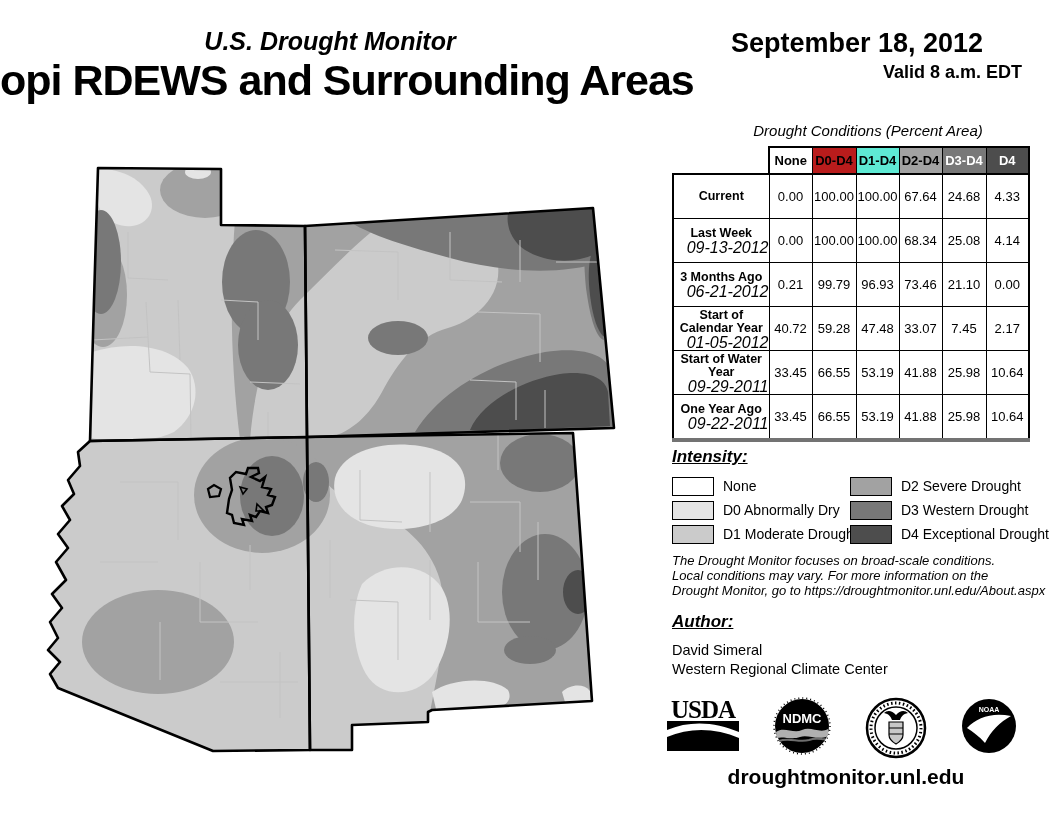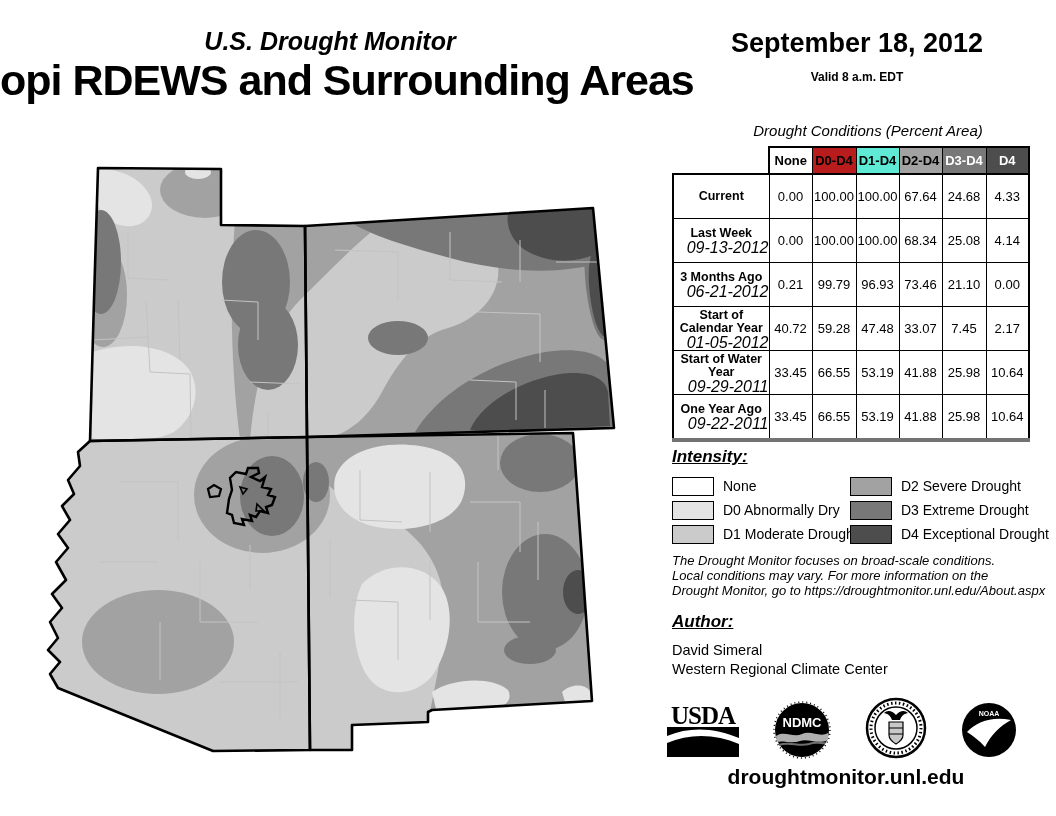--- a/index.html
+++ b/index.html
@@ -7,21 +7,21 @@
         font-family:"Liberation Sans",sans-serif;color:#000;}
 
   
   .small-title{position:absolute;left:120px;top:27px;width:420px;text-align:center;
                font-size:25px;font-weight:bold;font-style:italic;}
   .main-title{position:absolute;left:-30px;top:56px;font-size:43px;font-weight:bold;
               white-space:nowrap;letter-spacing:-1px;}
   .date-block{position:absolute;left:692px;top:28px;width:330px;text-align:center;}
   .date-line{font-size:27px;font-weight:bold;}
   .released-line{font-size:15px;font-weight:bold;font-style:italic;margin-top:3px;}
-  .valid-line{font-size:12px;font-weight:bold;margin-top:11px;}
+  .valid-line{font-size:18px;font-weight:bold;margin-top:3px;text-align:right;}
 
   
   .table-title{position:absolute;left:738px;top:122px;width:260px;text-align:center;
                font-size:15px;font-style:italic;}
   table.dm{position:absolute;left:672px;top:146px;border-collapse:collapse;table-layout:fixed;}
   table.dm td,table.dm th{border:1px solid #000;padding:0;text-align:center;vertical-align:middle;}
   table.dm th{height:25px;font-size:13px;font-weight:bold;}
   table.dm td{height:43px;font-size:13px;}
   table.dm .corner{border:none;background:#fff;}
   table.dm .rowlab{font-size:12.5px;font-weight:bold;line-height:13px;border-left:2px solid #000;}
@@ -41,21 +41,21 @@
   .swatch{width:40px;height:17px;border:1px solid #000;flex:0 0 auto;}
   .leg-item span{font-size:14px;margin-left:9px;white-space:nowrap;}
 
   
   .disclaimer{position:absolute;left:672px;top:553px;width:380px;
               font-size:13px;font-style:italic;line-height:15px;}
   .author{position:absolute;left:672px;top:612px;}
   .author .name{font-size:14.5px;margin-top:10px;}
   .author .org{font-size:14.5px;margin-top:3px;}
   .logos{position:absolute;left:666px;top:697px;width:352px;display:flex;
-         justify-content:space-between;align-items:flex-end;}
+         justify-content:space-between;align-items:flex-start;}
   .url{position:absolute;left:672px;top:765px;width:348px;text-align:center;
        font-size:21px;font-weight:bold;}
 
   .map-svg{position:absolute;left:0;top:130px;}
 </style>
 </head>
 <body>
 
 <div class="page">
 
@@ -268,21 +268,21 @@
           <span>D1 Moderate Drought</span>
         </div>
       </div>
       <div class="leg-col">
         <div class="leg-item">
           <div class="swatch" style="background: rgb(162, 162, 162);"></div>
           <span>D2 Severe Drought</span>
         </div>
         <div class="leg-item">
           <div class="swatch" style="background: rgb(120, 120, 120);"></div>
-          <span>D3 Extreme Drought</span>
+          <span>D3 Western Drought</span>
         </div>
         <div class="leg-item">
           <div class="swatch" style="background: rgb(77, 77, 77);"></div>
           <span>D4 Exceptional Drought</span>
         </div>
       </div>
     </div>
   </div>
 
   <div class="disclaimer">

